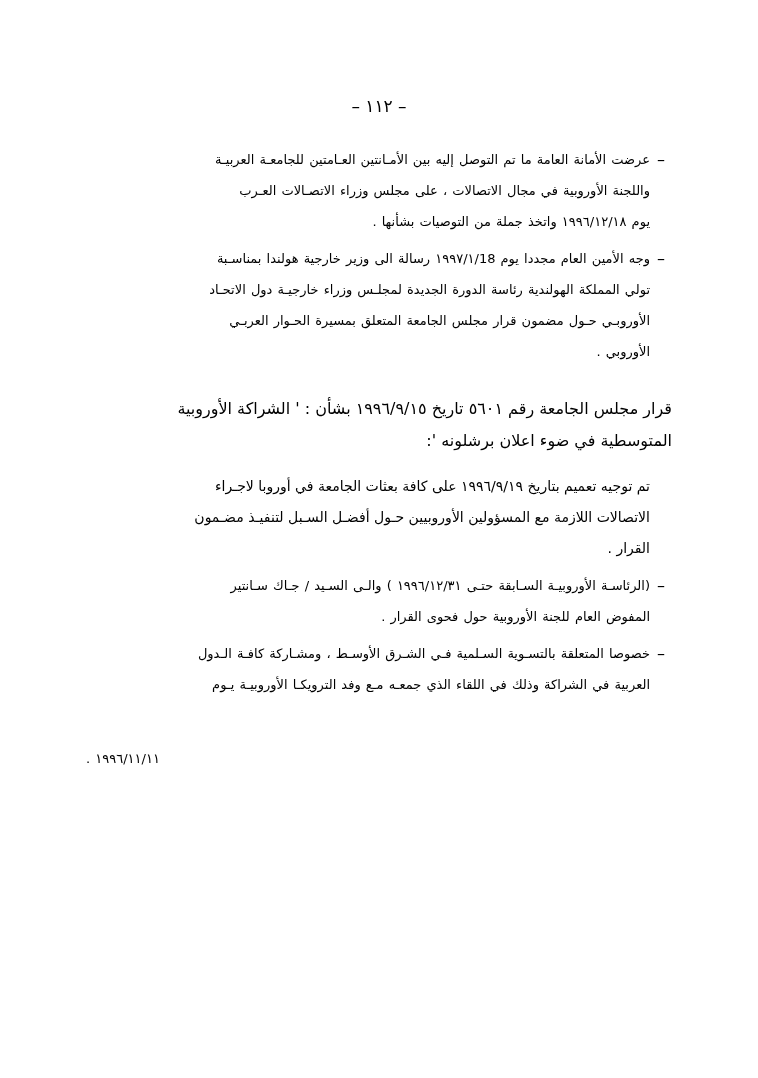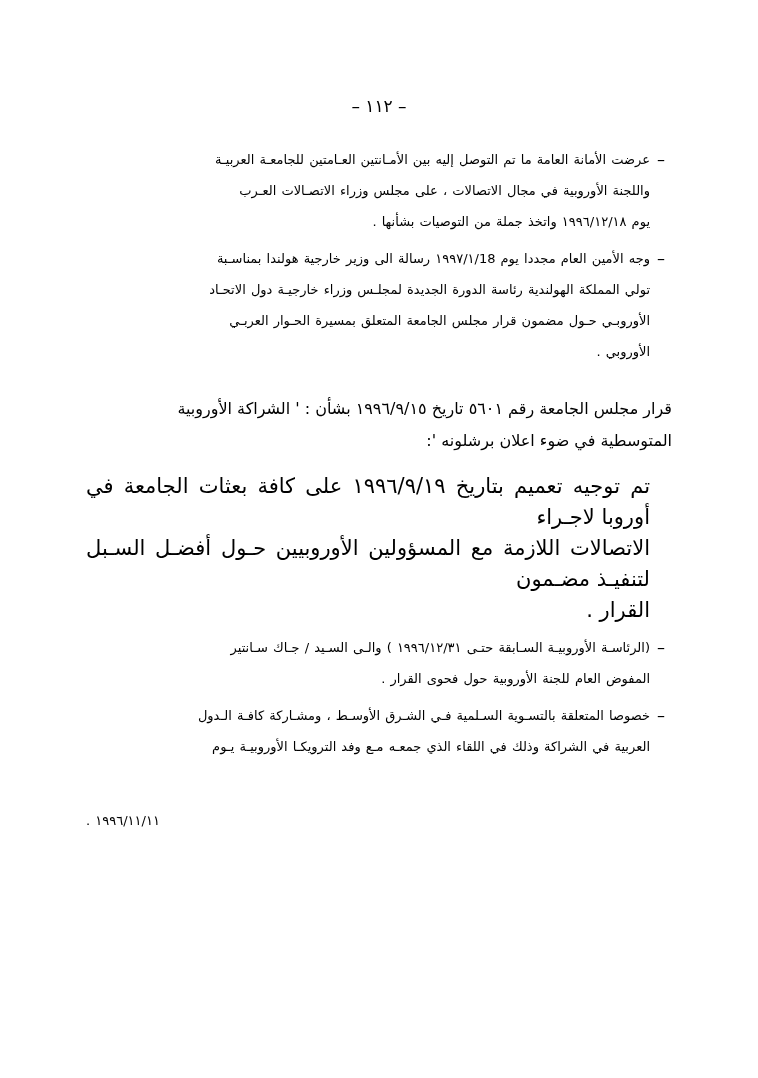--- a/index.html
+++ b/index.html
@@ -64,21 +64,21 @@
     text-align-last: right;
     direction: rtl;
   }
   .heading-line span.u {
     text-underline-offset: 4px;
   }
   .section-body {
     margin-top: 10px;
   }
   .indent-para {
-    font-size: 21px;
+    font-size: 14px;
     line-height: 31px;
     text-align: justify;
     text-align-last: right;
     direction: rtl;
     padding-right: 22px;
   }
   .tail-left {
     text-align-last: left;
     margin-top: 43px;
   }

